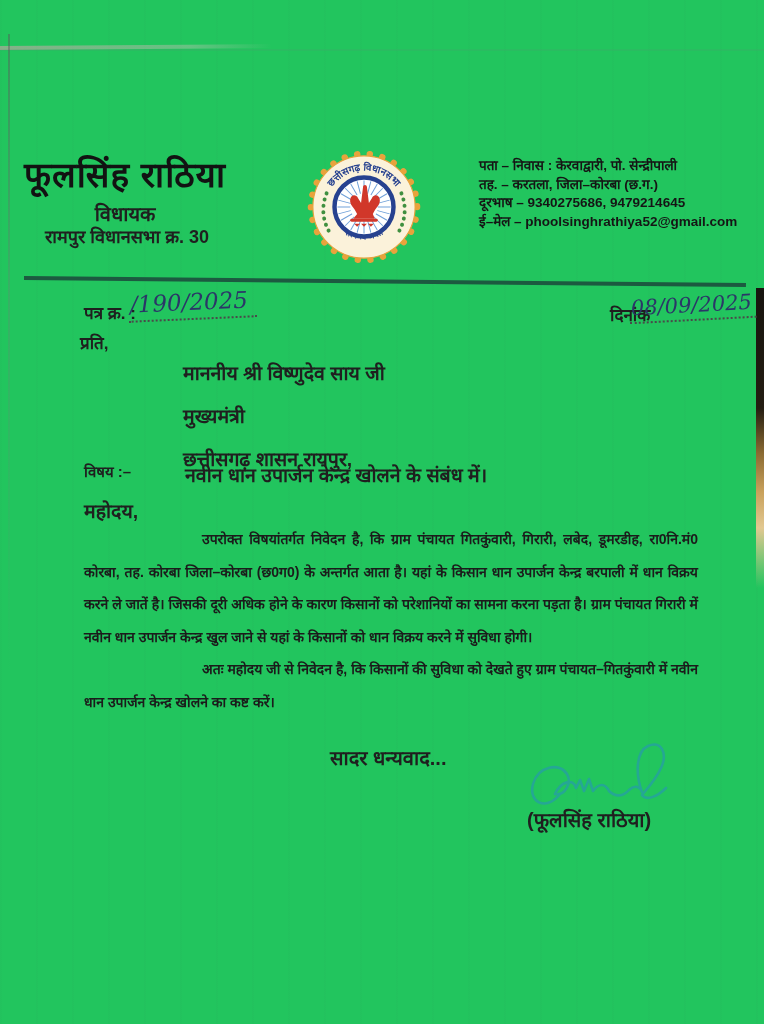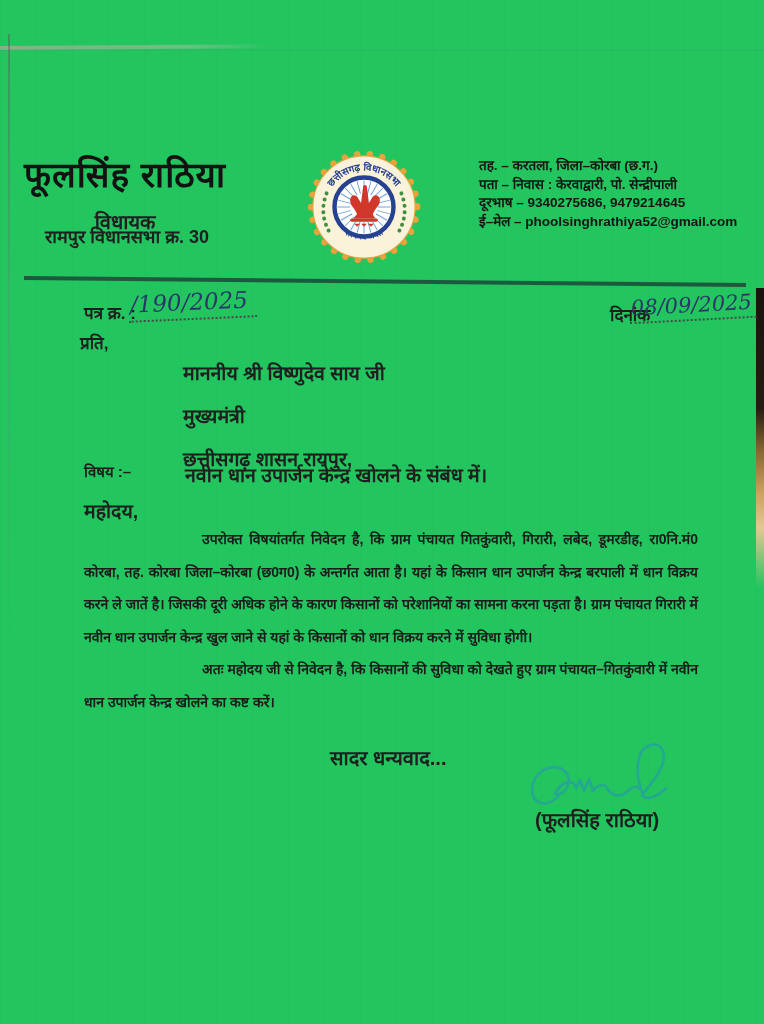--- a/index.html
+++ b/index.html
@@ -21,21 +21,21 @@
   .artifact-topedge{ position:absolute; left:0; top:49px; width:764px; height:2px; background:rgba(120,120,125,0.10); }
   .artifact-leftedge{ position:absolute; left:8px; top:34px; width:2px; height:640px;
     background:linear-gradient(180deg, rgba(90,85,90,0.45), rgba(120,115,120,0.25) 40%, rgba(150,150,150,0.0)); }
   .artifact-rightstrip{ position:absolute; right:0; top:288px; width:8px; height:300px;
     background:linear-gradient(180deg, #17140f 0%, #241d12 40%, #8a6a32 55%, #c9a15c 68%, #e2c891 80%, rgba(255,255,255,0) 100%); }
 
   
   .h-name { position:absolute; left:20px; top:150px; width:210px; text-align:center;
     font-size:35px; font-weight:700; letter-spacing:1px; color:#121212; }
   .h-post { position:absolute; left:20px; top:200px; width:210px; text-align:center;
-    font-size:20px; font-weight:700;margin-top:8px; }
+    font-size:20px; font-weight:700; }
   .h-constituency { position:absolute; left:12px; top:224px; width:230px; text-align:center;
     font-size:18px; font-weight:700; }
 
   .emblem { position:absolute; left:305px; top:148px; width:118px; height:118px; }
 
   .contact { position:absolute; left:479px; top:157px; width:275px;
     font-size:13.5px; font-weight:700; line-height:18.6px; color:#151515; }
   .contact div { white-space:nowrap; }
 
   .separator { position:absolute; left:24px; top:276px; width:722px; height:3.5px;
@@ -59,21 +59,21 @@
   .addr-3 { position:absolute; left:183px; top:445px; font-size:19.5px; font-weight:700; }
   .subject-label { position:absolute; left:84px; top:461px; font-size:15px; font-weight:700; }
   .subject-text { position:absolute; left:185px; top:461px; font-size:19.5px; font-weight:700; }
   .mahoday { position:absolute; left:84px; top:497px; font-size:19.5px; font-weight:700; }
   .para { position:absolute; left:84px; width:614px; font-size:14px; font-weight:700;
     line-height:32.5px; text-align:justify; color:#1b1b1b; }
   .para1 { top:523px; text-indent:118px; }
   .para2 { top:653px; text-indent:118px; }
   .closing { position:absolute; left:330px; top:744px; font-size:20px; font-weight:700; }
   .signature { position:absolute; left:524px; top:738px; width:168px; height:92px; }
-  .signatory { position:absolute; left:527px; top:806px; font-size:20px; font-weight:700;margin-left:8px; }
+  .signatory { position:absolute; left:527px; top:806px; font-size:20px; font-weight:700; }
 
   svg text { font-family:"Liberation Sans","DejaVu Sans",sans-serif; font-weight:700; }
 </style>
 </head>
 <body>
 
 <div class="page">
 
   <div class="artifact-topline"></div>
   <div class="artifact-topedge"></div>
@@ -123,22 +123,22 @@
       <g fill="#d1372a">
         <circle cx="60" cy="60" r="14" fill="#ffffff"></circle>
         <path d="M49 72 h22 l-2 -5 c3 -7 8 -9 7 -15 c-1 -5 -6 -5 -8 -1 l-3 5 l-2 -16 c0 -3 -4 -3 -4 0 l-2 16 l-3 -5 c-2 -4 -7 -4 -8 1 c-1 6 4 8 7 15 z"></path>
         <rect x="46" y="72" width="28" height="3" rx="1.5"></rect>
         <path d="M50 77 l3 3 l3 -3 z M57 77 l3 3 l3 -3 z M64 77 l3 3 l3 -3 z"></path>
       </g>
     </svg>
   </div>
 
   <div class="contact">
+    <div>पता – निवास : केरवाद्वारी, पो. सेन्द्रीपाली</div>
     <div>तह. – करतला, जिला–कोरबा (छ.ग.)</div>
-    <div>पता – निवास : केरवाद्वारी, पो. सेन्द्रीपाली</div>
     <div>दूरभाष – 9340275686, 9479214645</div>
     <div>ई–मेल – phoolsinghrathiya52@gmail.com</div>
   </div>
 
   <div class="separator"></div>
 
   <div class="lbl letterno-label">पत्र क्र. :</div>
   <div class="hw letterno-value">/190/2025</div>
   <div class="lbl date-label">दिनांक</div>
   <div class="hw date-value">08/09/2025</div>

